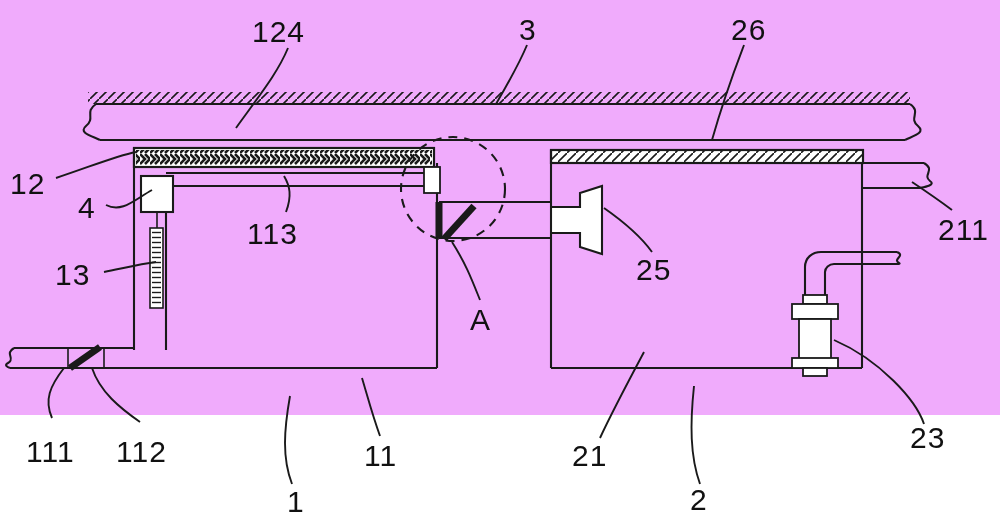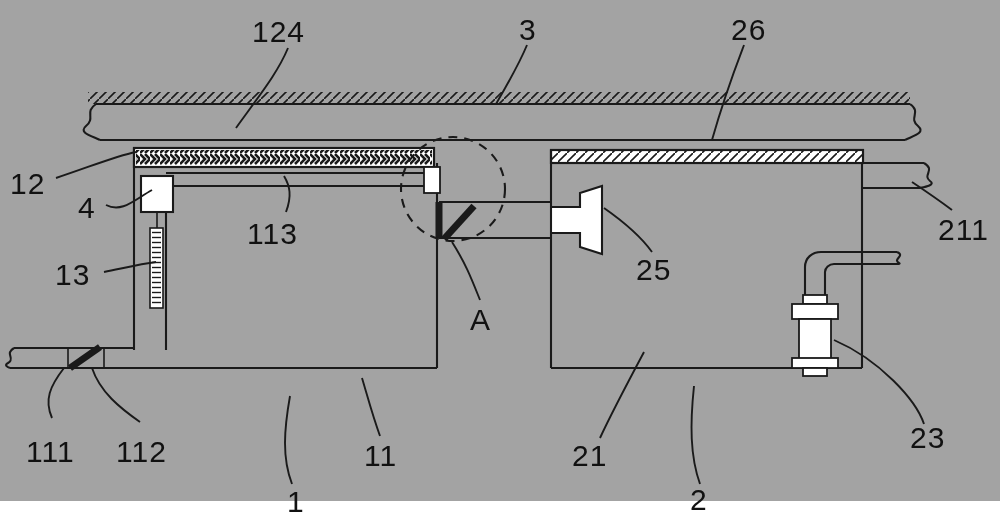--- a/index.html
+++ b/index.html
@@ -1,19 +1,19 @@
 <!DOCTYPE html>
 <html><head>
 <meta charset="utf-8">
 <title>Patent Figure</title>
 <style>
   html,body{margin:0;padding:0;background:#ffffff;}
   body{width:1000px;height:521px;overflow:hidden;
        font-family:"Liberation Sans", sans-serif;}
-  #fig{position:relative;width:1000px;height:501px;background:#a3a3a3;}
+  #fig{position:relative;width:1000px;height:415px;background:#f0abfc;}
   svg{display:block;}
   .lbl{font-family:"Liberation Sans", sans-serif;font-size:30px;fill:#111;
        letter-spacing:1px;}
 </style>
 </head>
 <body>
 
 <div id="fig">
 <svg width="1000" height="521" viewBox="0 0 1000 521">
 

